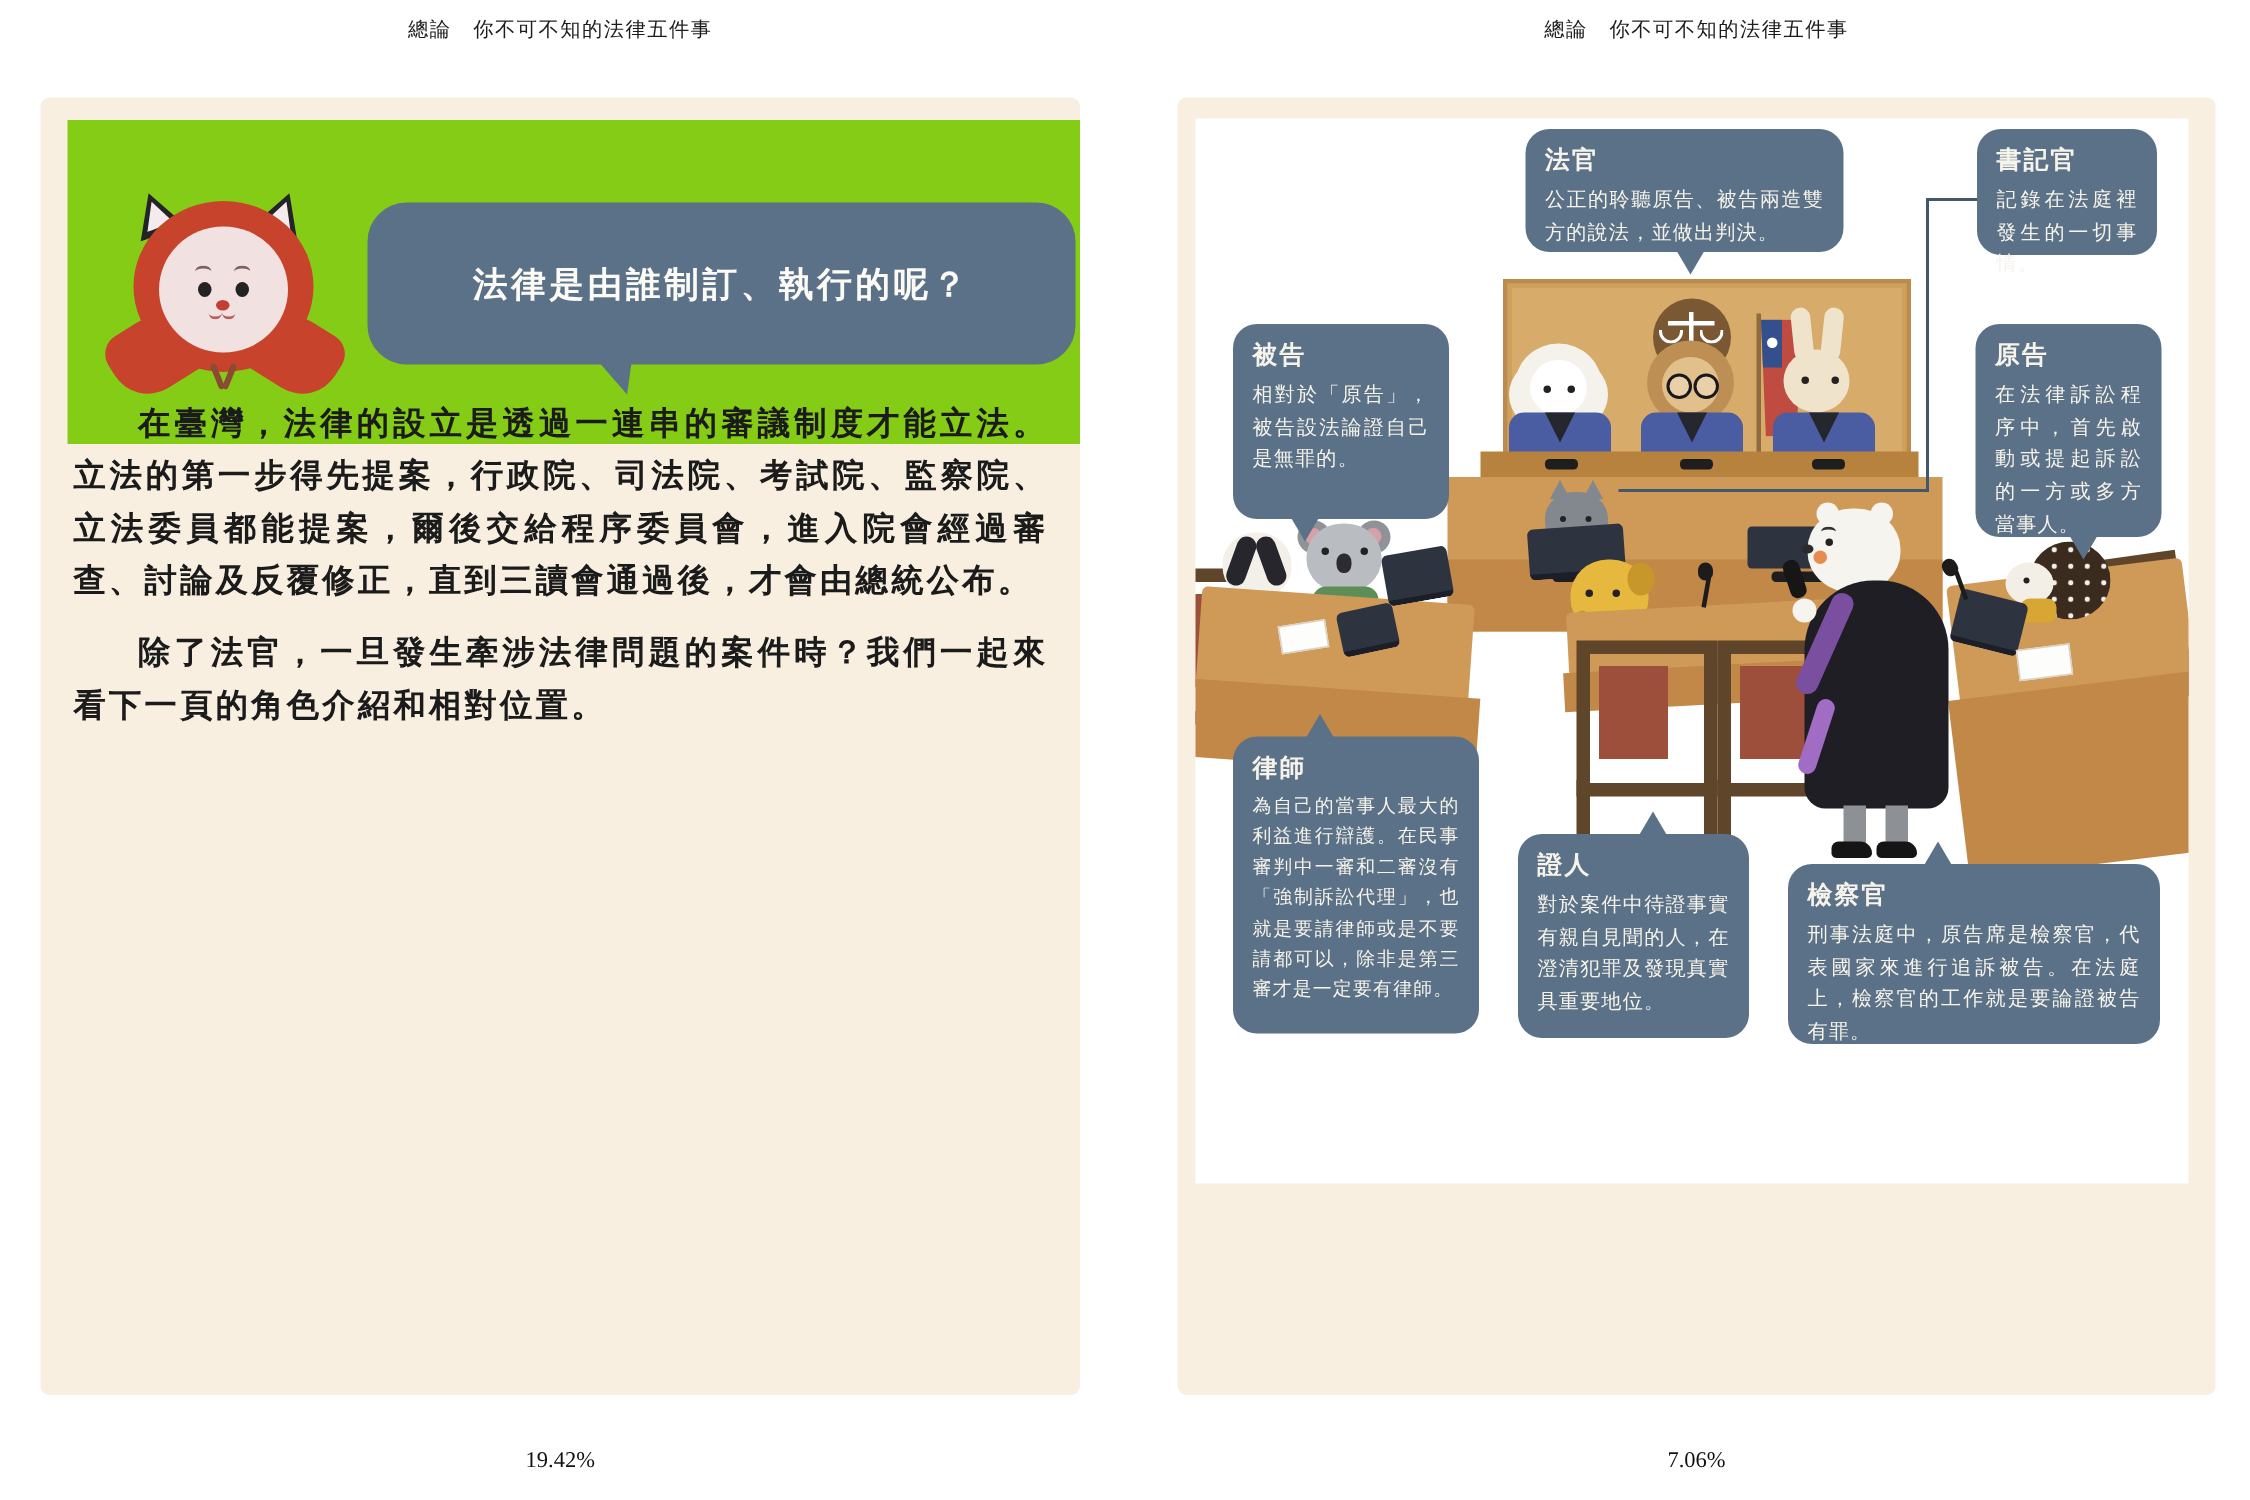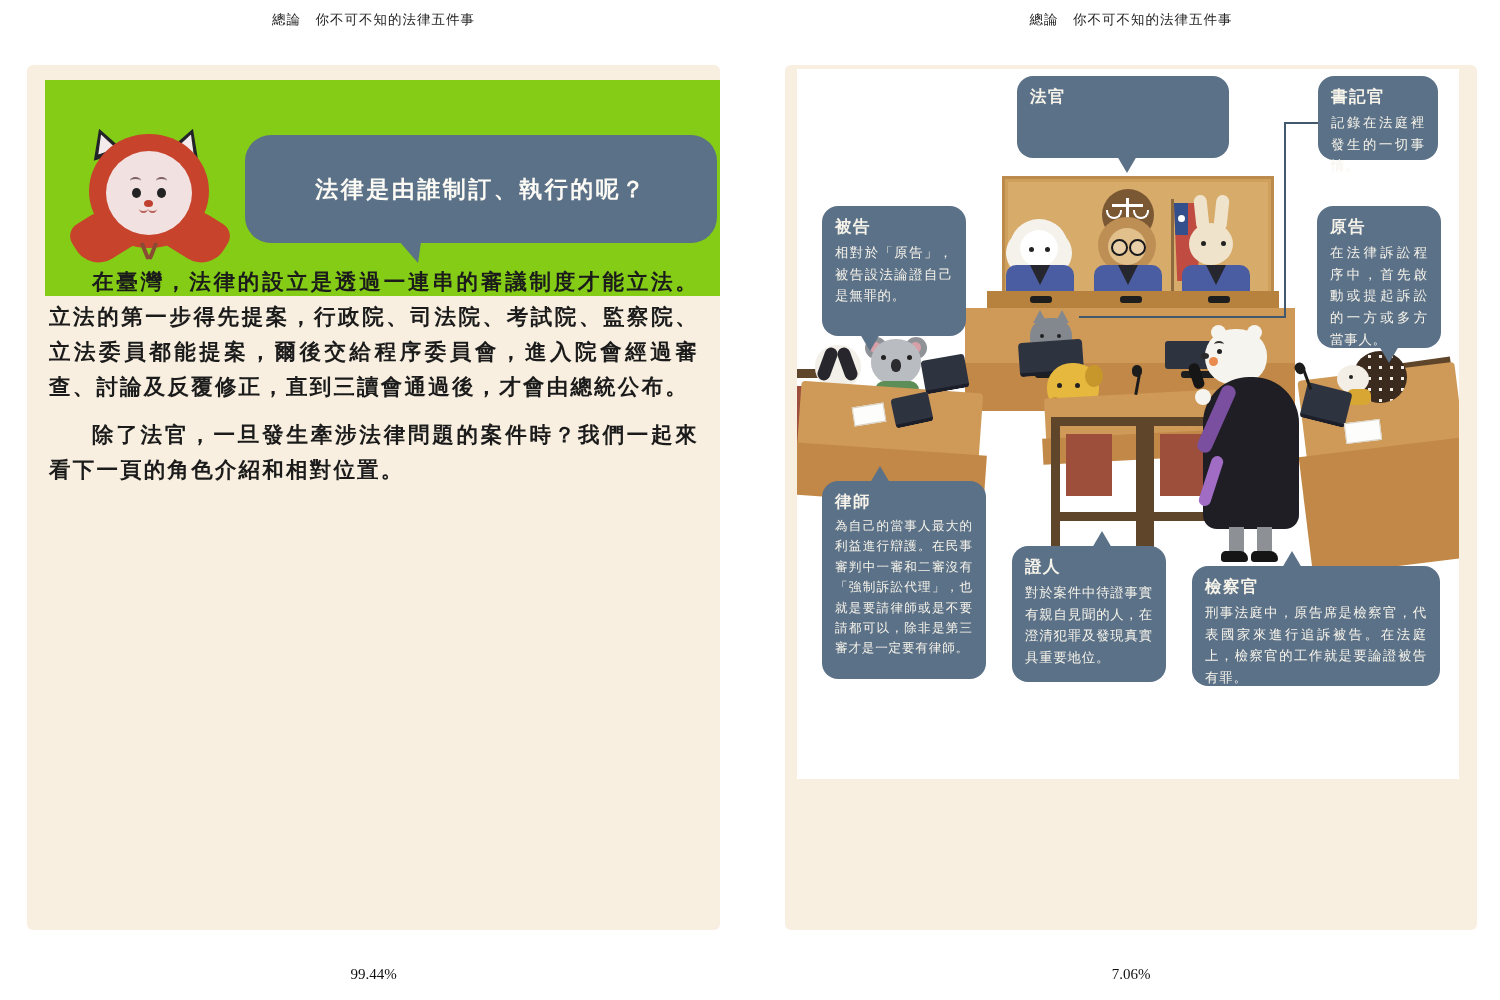--- a/index.html
+++ b/index.html
@@ -44,21 +44,21 @@
   .fox .nose{position:absolute;left:69px;top:70px;width:9px;height:7px;background:#bf4030;border-radius:50%;}
   .fox .mouth{position:absolute;width:9px;height:7px;border-bottom:2px solid #b5625c;border-radius:50%;top:74px;}
   .fox .mouth.l{left:64px;} .fox .mouth.r{left:73px;}
   .fox .knot{position:absolute;width:4px;height:18px;background:#8a4a34;border-radius:2px;top:112px;}
   .fox .knot.a{left:68px;transform:rotate(-22deg);} .fox .knot.b{left:76px;transform:rotate(22deg);}
   .paras{position:absolute;left:22px;top:200px;width:650px;}
   .paras p{margin:0 0 13px 0;font-size:21.5px;font-weight:700;color:#1b1b1b;line-height:35px;
            letter-spacing:2.2px;text-indent:2em;text-align:justify;}
 
   
-  .ill{position:absolute;left:12px;top:4px;width:662px;height:710px;background:#ffffff;overflow:hidden;}
+  .ill{position:absolute;left:12px;top:14px;width:662px;height:710px;background:#ffffff;overflow:hidden;}
   .wall{position:absolute;left:205px;top:107px;width:266px;height:116px;background:#d7ab69;
         border:3px solid #ba8b4d;box-shadow:inset 0 0 0 3px #cf9f5c;}
   .emblem{position:absolute;left:305px;top:120px;width:52px;height:52px;background:#7a5833;border-radius:50%;}
   .emblem .pole{position:absolute;left:24px;top:9px;width:3px;height:30px;background:#fff;}
   .emblem .bar{position:absolute;left:10px;top:15px;width:31px;height:3px;background:#fff;}
   .emblem .pan{position:absolute;width:12px;height:7px;border:2px solid #fff;border-top:none;
                border-radius:0 0 12px 12px;top:21px;}
   .emblem .pan.l{left:4px;} .emblem .pan.r{left:31px;}
   .emblem .base{position:absolute;left:17px;top:39px;width:17px;height:4px;background:#fff;border-radius:2px;}
   .flagpole{position:absolute;left:374px;top:130px;width:3px;height:96px;background:#8d6b3f;}
@@ -367,49 +367,50 @@
         <div class="shoe l"></div>
           <div class="shoe r"></div>
       </div>
 
       <svg class="connector" width="662" height="710">
         <polyline points="521,54 488,54 488,248 282,248" fill="none" stroke="#42586c" stroke-width="2"></polyline>
       </svg>
 
       <div class="co" style="left:220px;top:7px;width:212px;height:82px;">
         <div class="co-t">法官</div>
+        <div class="co-x">公正的聆聽原告、被告兩造雙方的說法，並做出判決。</div>
         <div class="tail-down" style="left:100px;"></div>
       </div>
       <div class="co" style="left:521px;top:7px;width:120px;height:84px;">
         <div class="co-t">書記官</div>
         <div class="co-x">記錄在法庭裡發生的一切事情。</div>
       </div>
       <div class="co" style="left:25px;top:137px;width:144px;height:130px;">
         <div class="co-t">被告</div>
         <div class="co-x">相對於「原告」，被告設法論證自己是無罪的。</div>
         <div class="tail-down" style="left:38px;"></div>
       </div>
       <div class="co" style="left:520px;top:137px;width:124px;height:142px;">
         <div class="co-t">原告</div>
         <div class="co-x">在法律訴訟程序中，首先啟動或提起訴訟的一方或多方當事人。</div>
         <div class="tail-down" style="left:62px;"></div>
       </div>
-      <div class="co" style="left:25px;top:412px;width:164px;height:198px;font-family:Liberation Mono, monospace;">
+      <div class="co" style="left:25px;top:412px;width:164px;height:198px;">
         <div class="co-t">律師</div>
         <div class="co-x" style="font-size:12.6px;">為自己的當事人最大的利益進行辯護。在民事審判中一審和二審沒有「強制訴訟代理」，也就是要請律師或是不要請都可以，除非是第三審才是一定要有律師。</div>
         <div class="tail-up" style="left:48px;"></div>
       </div>
       <div class="co" style="left:215px;top:477px;width:154px;height:136px;">
         <div class="co-t">證人</div>
         <div class="co-x">對於案件中待證事實有親自見聞的人，在澄清犯罪及發現真實具重要地位。</div>
         <div class="tail-up" style="left:80px;"></div>
       </div>
       <div class="co" style="left:395px;top:497px;width:248px;height:120px;">
         <div class="co-t">檢察官</div>
         <div class="co-x">刑事法庭中，原告席是檢察官，代表國家來進行追訴被告。在法庭上，檢察官的工作就是要論證被告有罪。</div>
         <div class="tail-up" style="left:90px;"></div>
       </div>
     </div>
   </div>
 
-  <div class="ftr left">99.44%</div>
+  <div class="ftr left">19.42%</div>
   <div class="ftr right">7.06%</div>
 </div>
 
 </body></html>

